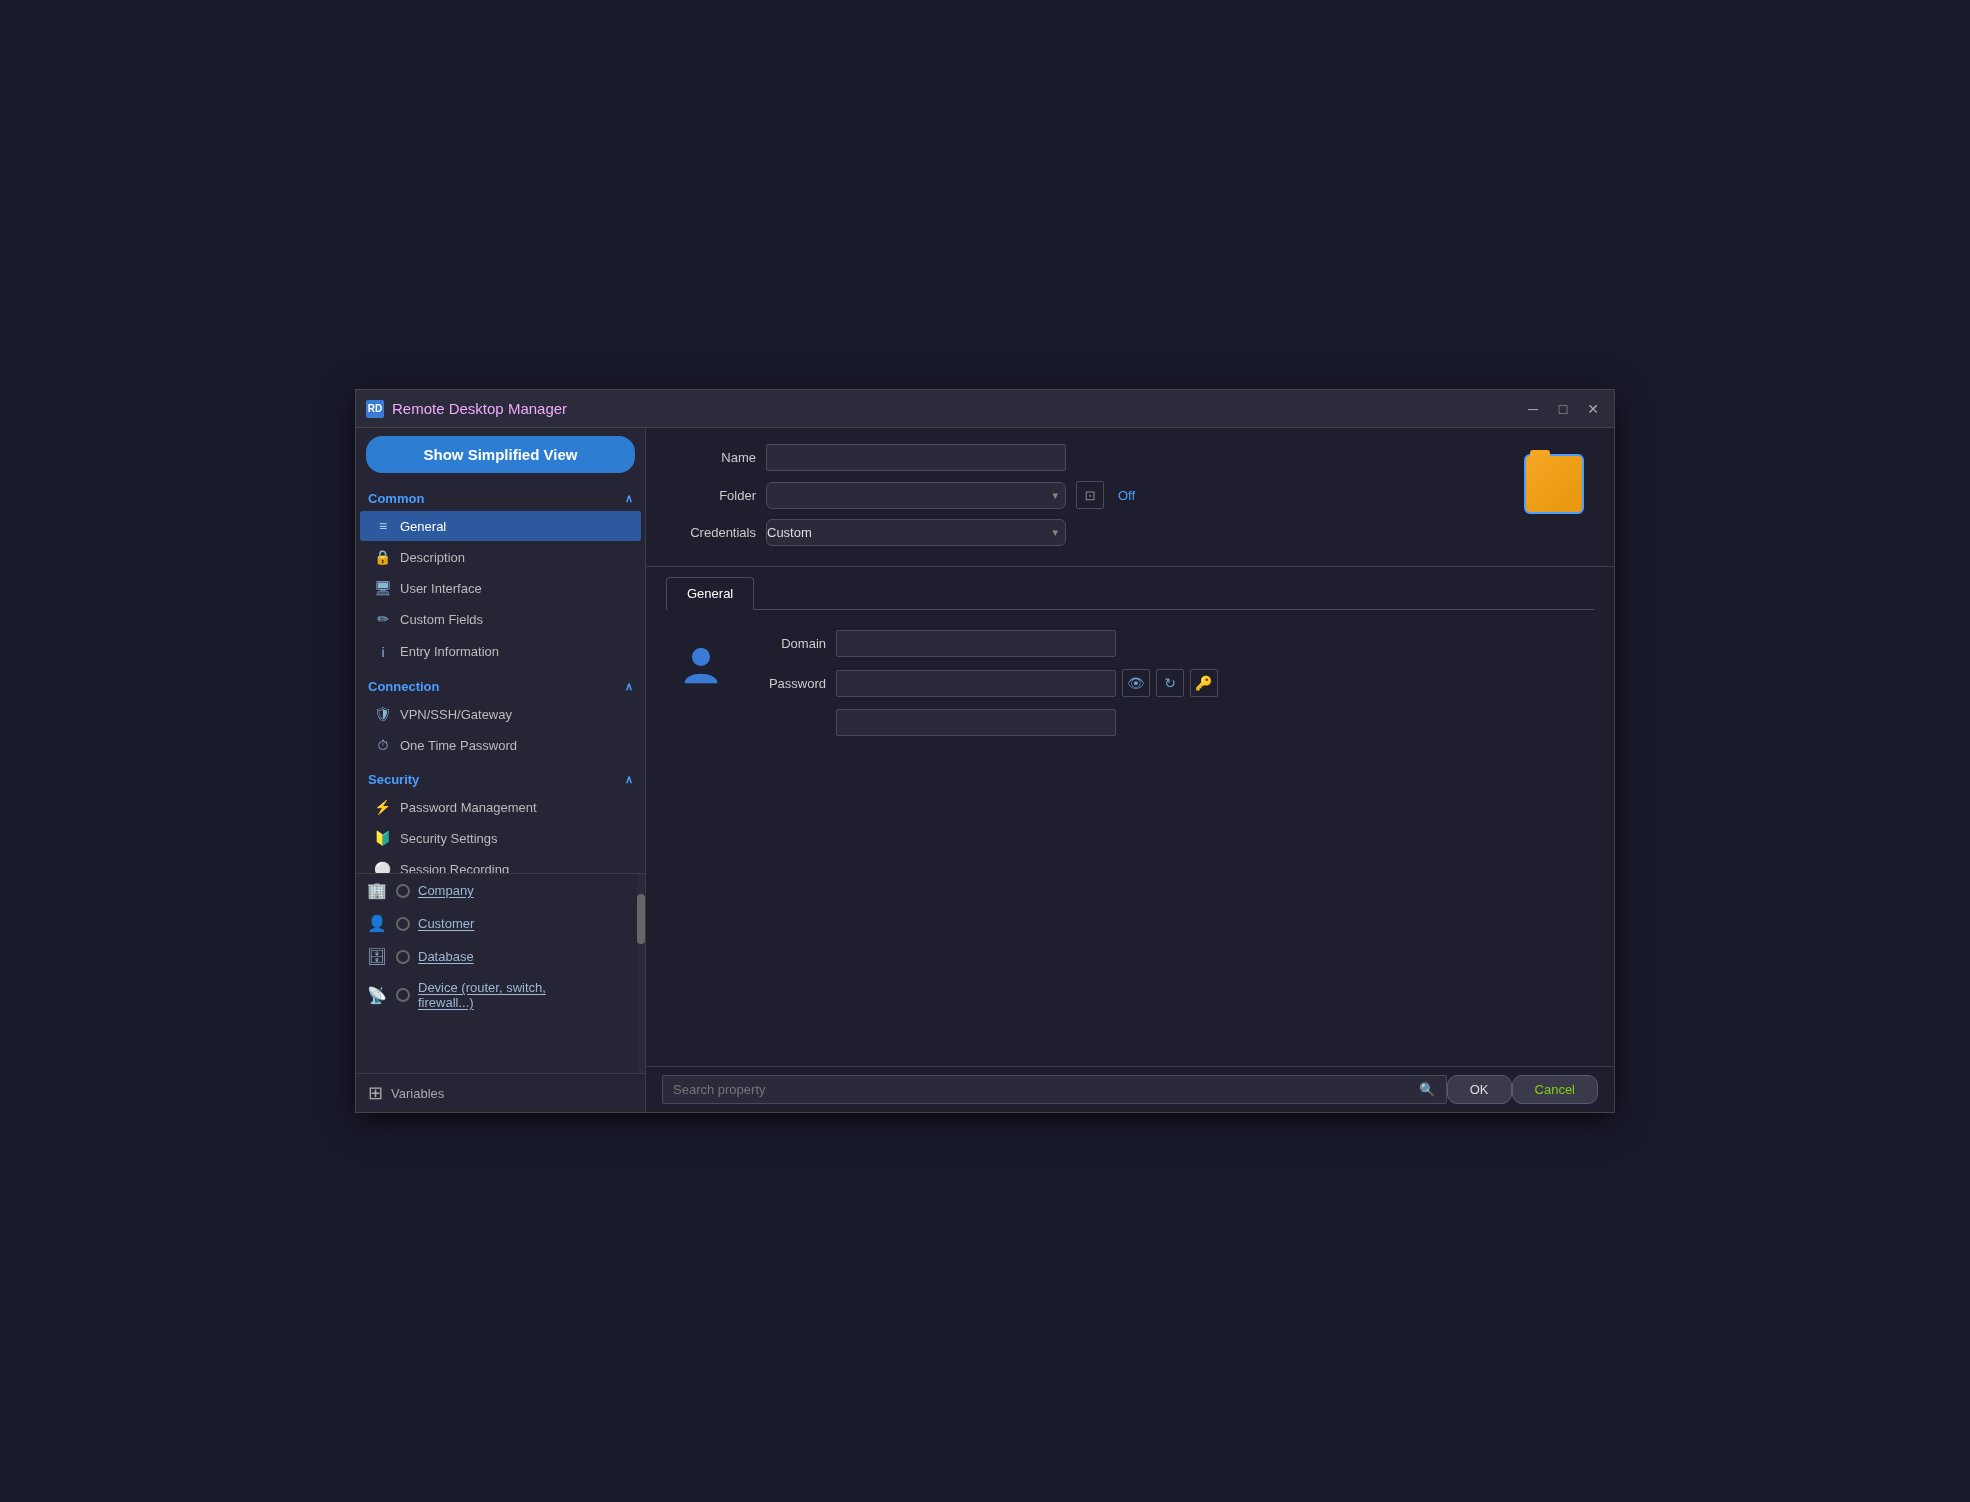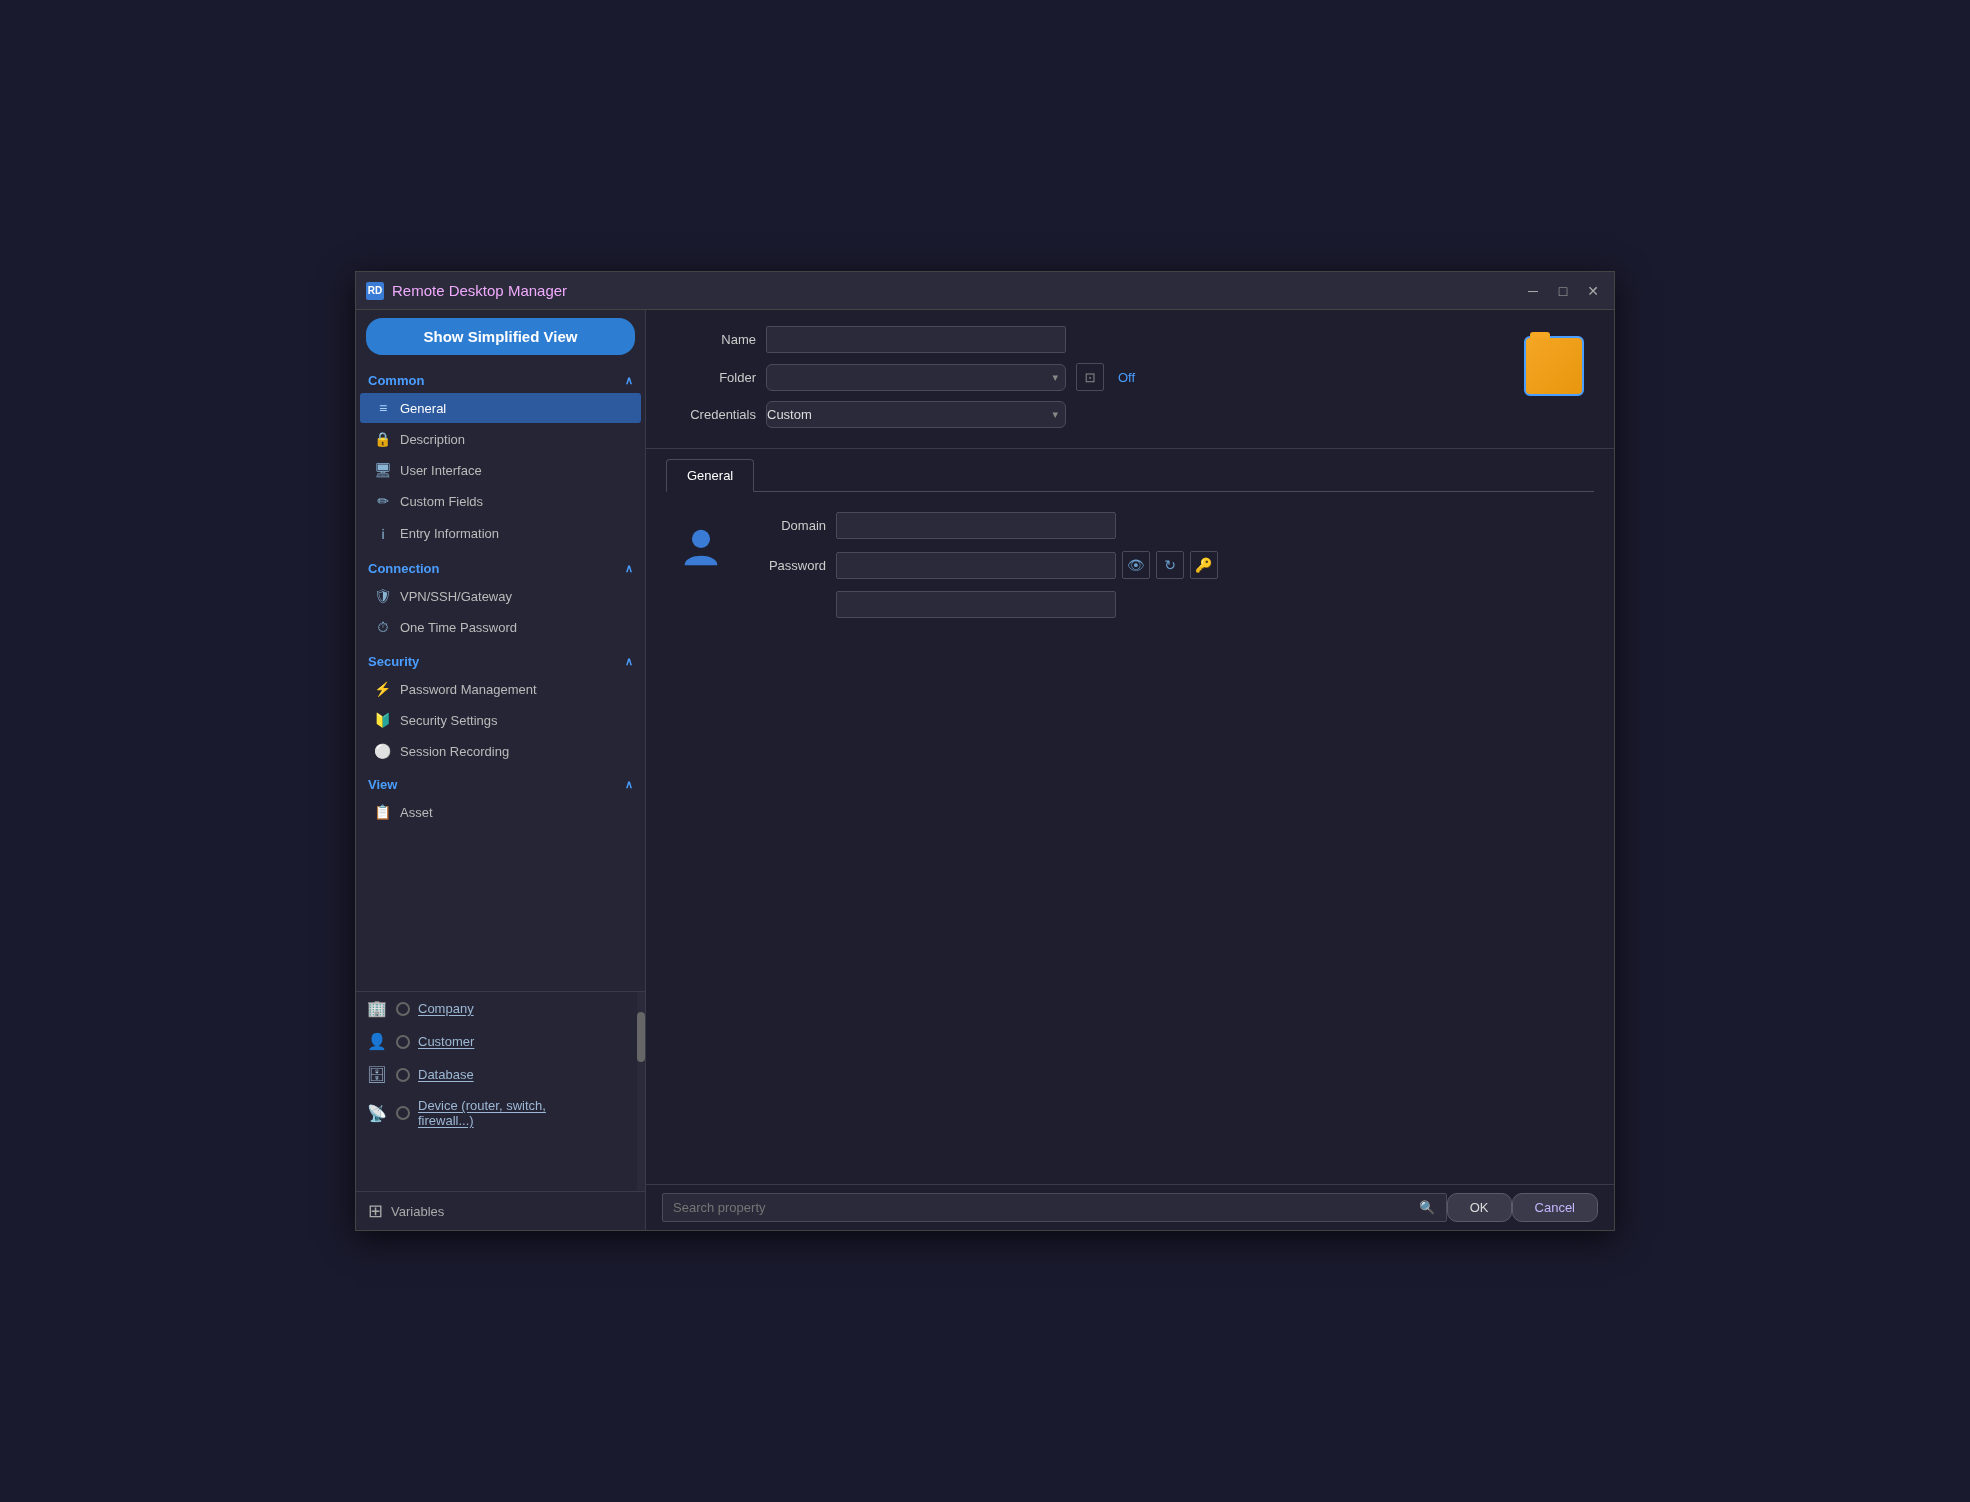--- a/index.html
+++ b/index.html
@@ -8,21 +8,21 @@
       font-family: 'Segoe UI', Arial, sans-serif;
       font-size: 13px;
       color: #ccc;
       display: flex;
       justify-content: center;
       align-items: center;
       min-height: 100vh;
     }
     .window {
       width: 1260px;
-      height: 960px;
+      height: 724px;
       background: #1e1e2e;
       border: 1px solid #444;
       display: flex;
       flex-direction: column;
       box-shadow: 0 8px 32px rgba(0,0,0,0.7);
     }
     .title-bar {
       background: #2b2b3b;
       height: 38px;
       display: flex;
@@ -390,21 +390,21 @@
       cursor: pointer;
       font-size: 13px;
     }
     .btn-ok {
       background: #3a3a4a;
       color: #ddd;
       border: 1px solid #5a5a6a;
     }
     .btn-cancel {
       background: #3a3a4a;
-      color: #c4b5fd;
+      color: #84cc16;
       border: 1px solid #5a5a6a;
     }
   </style>
 </head>
 <body>
 
 <div class="window">
 
   <div class="title-bar">
     <div class="title-bar-icon">

